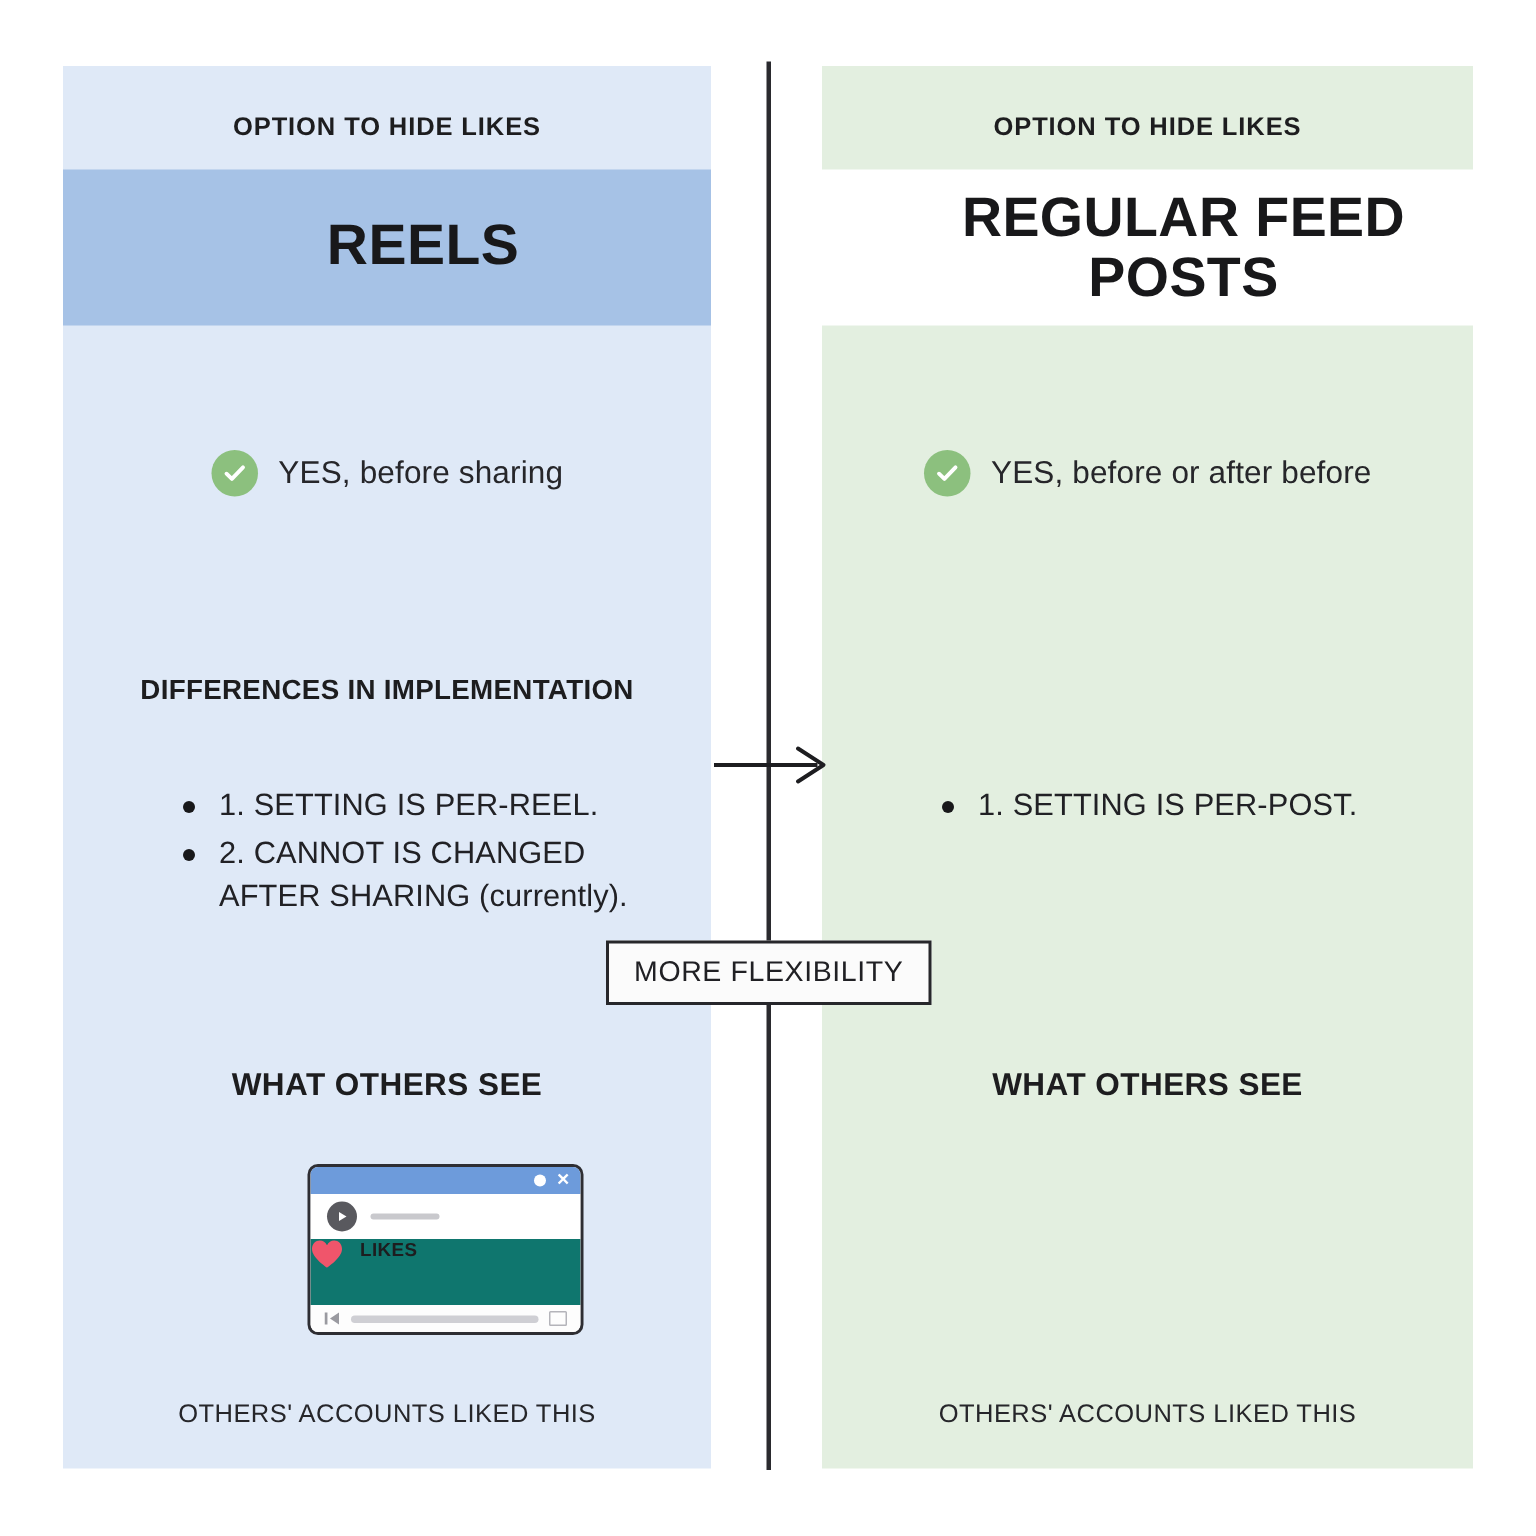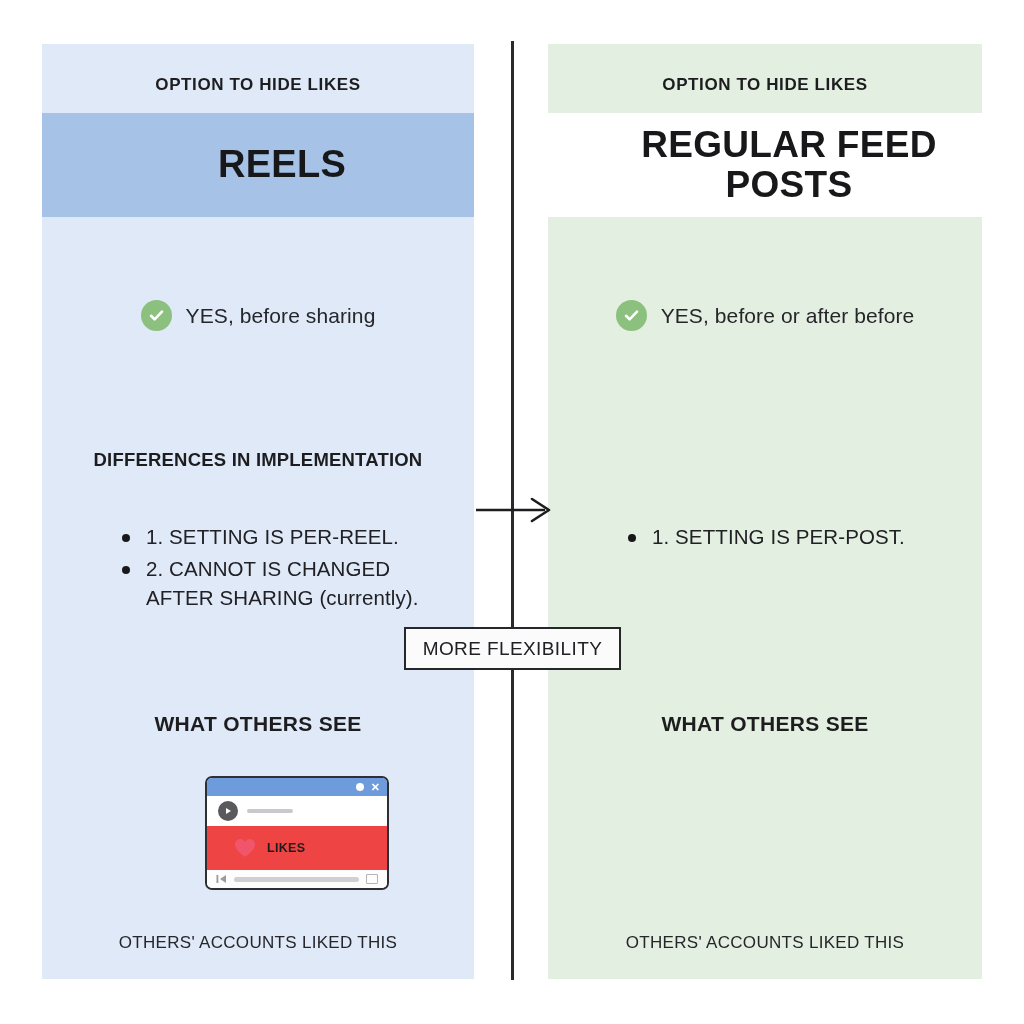--- a/index.html
+++ b/index.html
@@ -223,24 +223,23 @@
   .top-bar-line {
     height: 4px;
     width: 46px;
     background: #c9c9cd;
     border-radius: 2px;
     margin-left: 9px;
   }
 
   .player-body {
     height: 44px;
-    background: #ef4444;
-    display: flex;
-    align-items: center;
-    padding-left: 27px;
+    background: #0f766e;
+    display: flex;
+    padding-left: 0;
   }
   .heart { display: block; flex: none; }
   .likes-text {
     font-size: 12.5px;
     font-weight: bold;
     color: #1d1d1f;
     margin-left: 11px;
     letter-spacing: 0.3px;
   }
 

